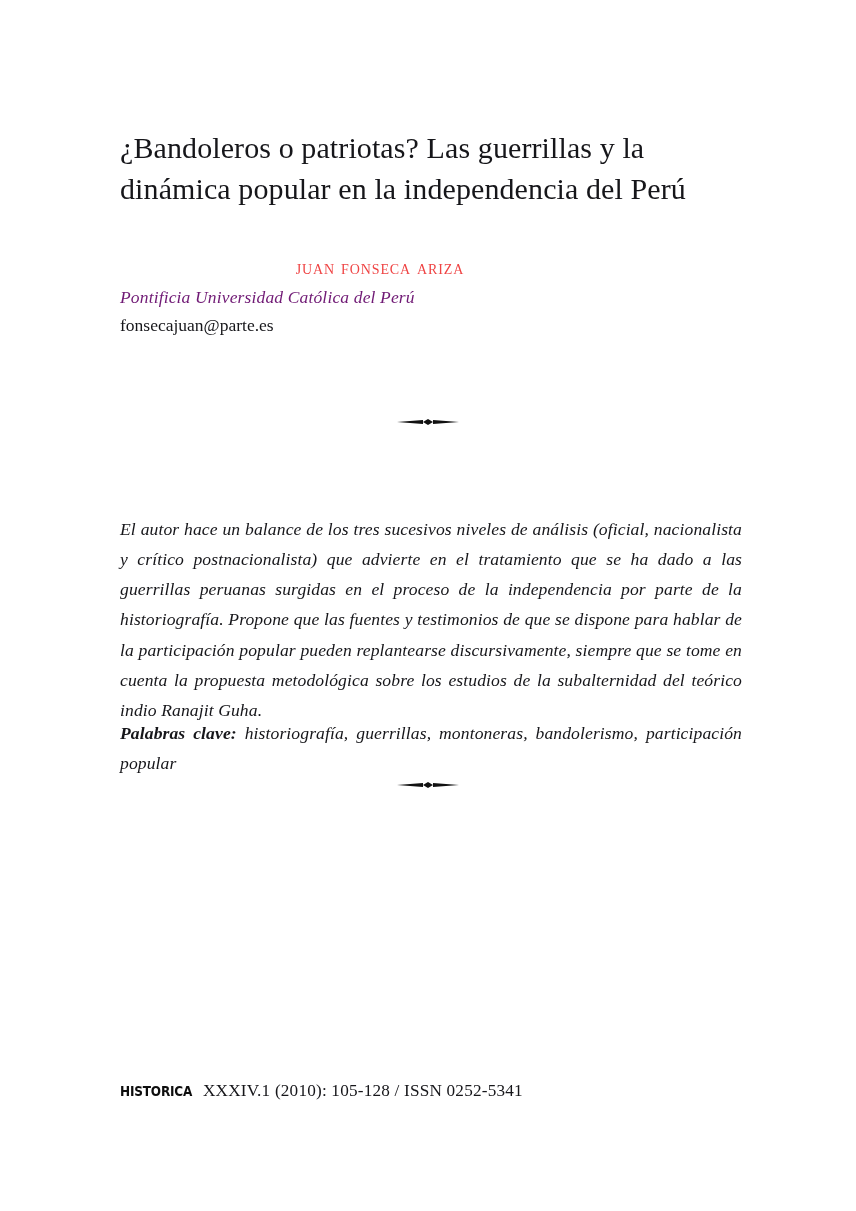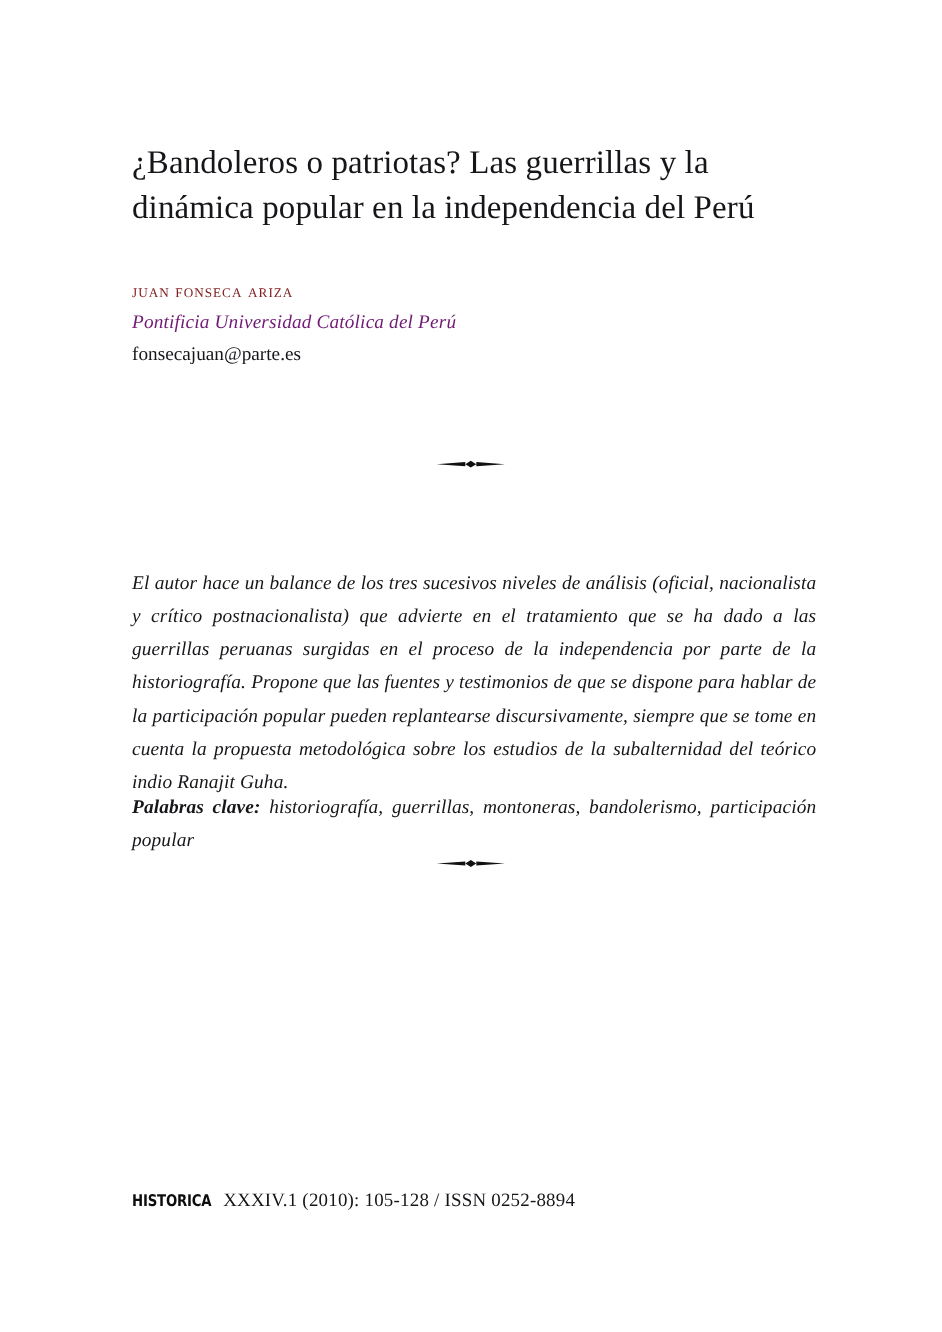--- a/index.html
+++ b/index.html
@@ -39,26 +39,27 @@
   }
 
   
   .author-block {
     position: absolute;
     left: 120px;
     top: 252px;
     width: 520px;
   }
   .author-name {
-    font-size: 17px;
+    font-size: 20px;
     line-height: 1.55;
     font-variant: small-caps;
     text-transform: lowercase;
     letter-spacing: 0.9px;
-    color: #7f1d1d;
+    color: #ef4444;
+    text-align: center;
   }
   .author-affiliation {
     font-size: 17.5px;
     line-height: 1.62;
     font-style: italic;
     letter-spacing: 0.15px;
     color: #701a75;
   }
   .author-email {
     font-size: 17.5px;
@@ -173,16 +174,16 @@
 
   <div class="ornament ornament-2">
     <svg width="62" height="10" viewBox="0 0 62 10" aria-hidden="true">
       <path d="M0 5 L26 3.1 L26 6.9 Z" fill="#111111"></path>
       <path d="M62 5 L36 3.1 L36 6.9 Z" fill="#111111"></path>
       <path d="M26 5 L31 1.9 L36 5 L31 8.1 Z" fill="#111111"></path>
     </svg>
   </div>
 
   <div class="footer">
-    <span class="footer-logo">HISTORICA</span><span class="footer-rest"> XXXIV.1 (2010): 105-128 / ISSN 0252-8894</span>
+    <span class="footer-logo">HISTORICA</span><span class="footer-rest"> XXXIV.1 (2010): 105-128 / ISSN 0252-5341</span>
   </div>
 
 </div>
 
 </body></html>

